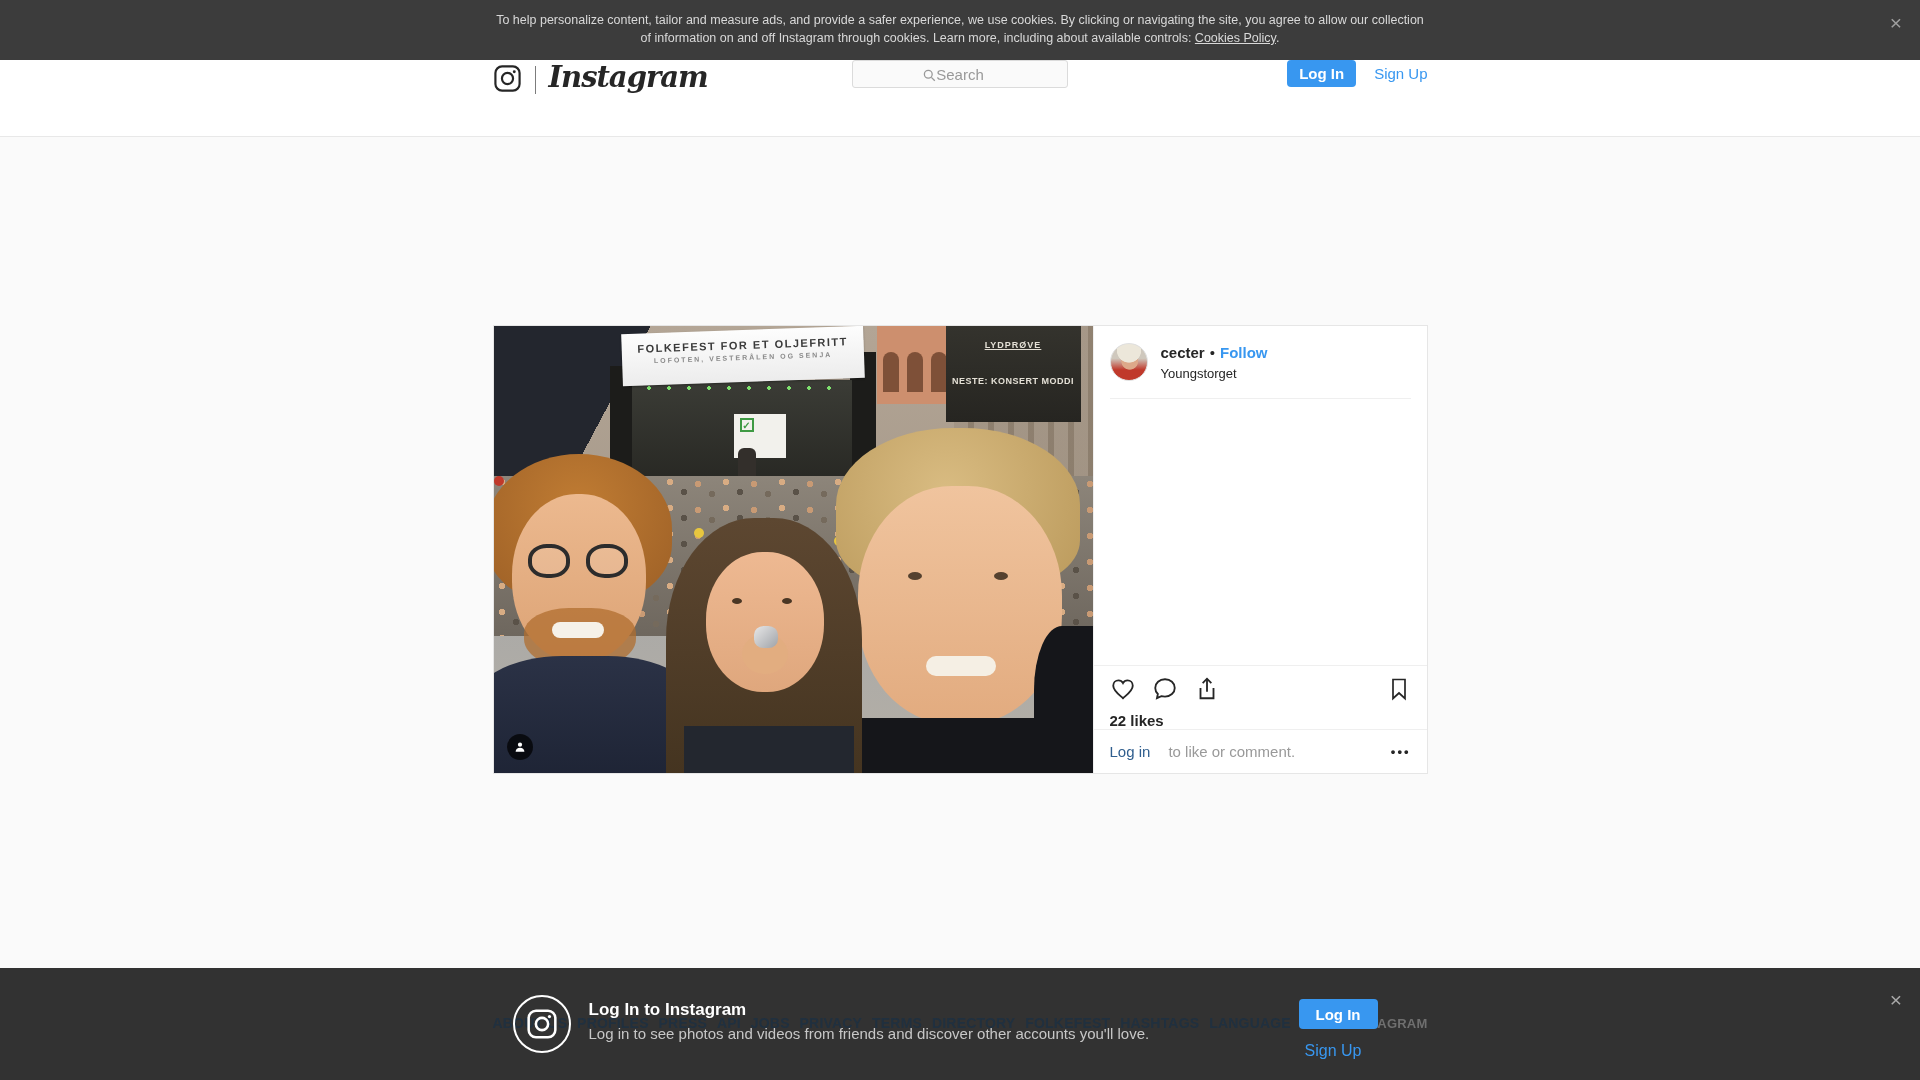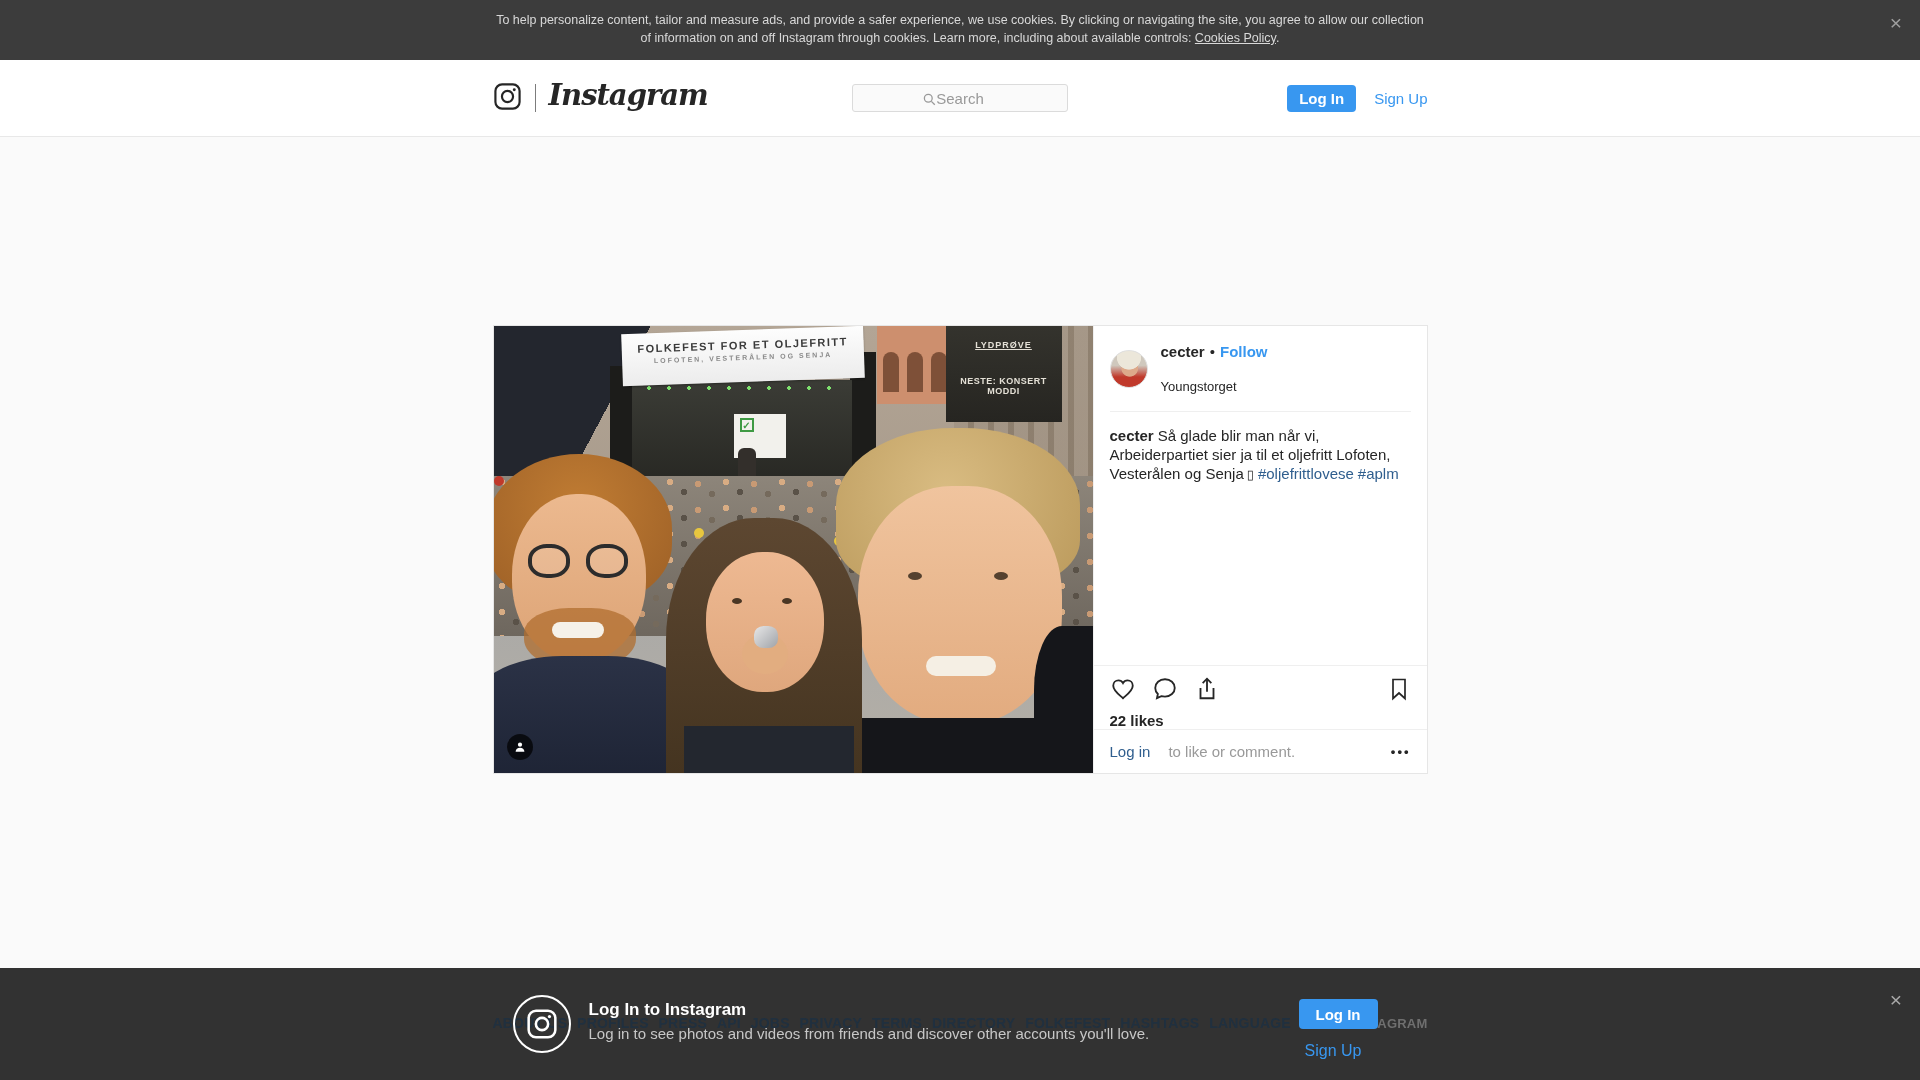--- a/index.html
+++ b/index.html
@@ -8,21 +8,21 @@
   .container { width:935px; margin:0 auto; position:relative; }
 
   
   .cookie-banner { height:60px; background:#3c3c3c; position:relative; }
   .cookie-inner { width:940px; margin:0 auto; padding-top:11px; font-size:12.5px; line-height:18px; color:#d9d9d9;text-align:center; }
   .cookie-inner a { color:#d9d9d9; text-decoration:underline; cursor:pointer; }
   .cookie-close { position:absolute; right:18px; top:12px; color:#9f9f9f; font-size:21px; line-height:21px; cursor:pointer; font-weight:400; }
 
   
   .header { height:77px; background:#fff; border-bottom:1px solid rgba(0,0,0,0.09); }
-  .header .container { height:100%; display:flex; align-items:center; }
+  .header .container { height:100%; display:flex; align-items:flex-start; }
   .brand { display:flex; align-items:center; gap:13px; }
   .brand-divider { width:1px; height:28px; background:#7c7c7c; }
   .wordmark { font-family:"DejaVu Serif", serif; font-style:italic; font-weight:600; font-size:29px; color:#262626; letter-spacing:-1px; padding-bottom:6px; }
   .search-box { position:absolute; left:50%; transform:translateX(-50%); width:216px; height:28px; background:#fafafa; border:1px solid #dbdbdb; border-radius:3px; }
   .search-box input { width:100%; height:100%; border:0; background:transparent; text-align:center; font-size:15px; color:#262626; outline:none; font-family:"Liberation Sans", sans-serif; }
   .search-box input::placeholder { color:#999; }
   .search-glass { position:absolute; left:50%; margin-left:-37px; top:7px; pointer-events:none; }
   .header-actions { margin-left:auto; display:flex; align-items:center; gap:18px; }
   .btn-blue { background:#3897f0; color:#fff; font-weight:700; font-size:15px; border:none; border-radius:4px; padding:5px 12px; cursor:pointer; font-family:"Liberation Sans", sans-serif; }
   .link-blue { color:#3897f0; font-weight:400; font-size:15px; cursor:pointer; text-decoration:none; }
@@ -31,21 +31,21 @@
   .post-card { margin-top:188px; width:935px; height:449px; background:#fff; border:1px solid #e6e6e6; display:flex; }
   .photo { width:599px; height:447px; position:relative; overflow:hidden; background:linear-gradient(#9aa0a8,#b4afa6); flex:none; cursor:pointer; }
   .panel { flex:1; position:relative; border-left:1px solid #efefef; background:#fff; }
 
   
   .ph { position:absolute; }
   .bldg-band { left:0; top:0; width:599px; height:185px; background:linear-gradient(#b3a595,#a89b8c); }
   .bldg-windows { left:460px; top:0; width:139px; height:175px; background:repeating-linear-gradient(90deg,#9b8d7d 0 14px,#746553 14px 20px); opacity:.55; }
   .arch-bldg { left:383px; top:0; width:78px; height:78px; background:#cd8f6e; }
   .arch { top:26px; width:16px; height:40px; background:#7e5038; border-radius:8px 8px 0 0; }
-  .chalkboard { left:452px; top:0; width:116px; height:96px; background:linear-gradient(#34332d,#262521); color:#e4e0d6; text-align:center; padding-top:14px; }
+  .chalkboard { left:452px; top:0; width:135px; height:96px; background:linear-gradient(#34332d,#262521); color:#e4e0d6; text-align:center; padding-top:14px; }
   .chalk1 { font-size:9px; letter-spacing:1px; text-decoration:underline; font-weight:700; }
   .chalk2 { font-size:9px; letter-spacing:.5px; font-weight:700; margin-top:26px; }
   .awning { left:0; top:0; width:210px; height:150px; background:linear-gradient(118deg,#23262e 54%,transparent 54%); }
   .stage-banner { left:128px; top:4px; width:242px; height:52px; background:linear-gradient(#fdfdfd,#ececec); transform:rotate(-2deg); text-align:center; padding-top:9px; box-shadow:0 1px 2px rgba(0,0,0,.3); }
   .banner-l1 { font-size:11px; font-weight:700; letter-spacing:1.5px; color:#3a3a3a; }
   .banner-l2 { font-size:7px; letter-spacing:2px; color:#8a8a8a; margin-top:3px; font-weight:700; }
   .stage-box { left:138px; top:54px; width:220px; height:132px; background:linear-gradient(#3b3c36,#22221e); }
   .stage-lights { left:146px; top:58px; width:204px; height:8px; background:radial-gradient(circle 3px at 9px 4px,#7ee06e 55%,transparent 60%); background-size:20px 8px; }
   .stage-sign { left:240px; top:88px; width:52px; height:44px; background:#f2f1ec; }
   .stage-check { left:246px; top:92px; width:14px; height:14px; border:2px solid #3f9a43; color:#3f9a43; font-size:10px; line-height:12px; text-align:center; font-weight:700; }
@@ -91,21 +91,21 @@
   .panel-head { display:flex; align-items:center; padding:17px 16px; }
   .avatar { width:38px; height:38px; border-radius:50%; flex:none;
     background:radial-gradient(circle at 50% 18%, #ece7da 0 34%, transparent 36%),
                radial-gradient(circle at 52% 48%, #dda98a 0 30%, transparent 33%),
                linear-gradient(#cfc8bd 40%, #c0392b 72%); border:1px solid #e0e0e0; }
   .head-text { margin-left:13px; }
   .head-line1 { font-size:15px; display:flex; align-items:center; gap:5px; }
   .uname { font-weight:700; color:#262626; text-decoration:none; cursor:pointer; }
   .dot-sep { color:#262626; }
   .follow { color:#3897f0; font-weight:700; text-decoration:none; cursor:pointer; }
-  .location { font-size:13px; color:#262626; margin-top:19px; cursor:pointer; }
+  .location { font-size:13px; color:#262626; margin-top:5px; cursor:pointer; }
   .hr { border-bottom:1px solid #efefef; margin:0 16px; }
   .caption { padding:14px 16px; font-size:15px; line-height:19px; color:#262626; }
   .caption .uname { margin-right:4px; }
   .cap-link { color:#2f5e8e; text-decoration:none; cursor:pointer; margin-left:4px; }
   .tofu { font-size:13px; margin-left:3px; }
   .panel-bottom { position:absolute; bottom:0; left:0; right:0; }
   .icon-row { display:flex; align-items:center; gap:16px; padding:10px 16px 2px; border-top:1px solid #efefef; }
   .icon-row .spacer { flex:1; }
   .act-icon { cursor:pointer; display:block; }
   .likes { padding:4px 16px 0; font-size:15px; font-weight:700; }
@@ -227,23 +227,20 @@
         <div class="head-text">
           <div class="head-line1">
             <a class="uname">cecter</a>
             <span class="dot-sep">•</span>
             <a class="follow">Follow</a>
           </div>
           <div class="location">Youngstorget</div>
         </div>
       </div>
       <div class="hr"></div>
-      <div class="caption">
-        <a class="uname">cecter</a><span>Så glade blir man når vi, Arbeiderpartiet sier ja til et oljefritt Lofoten, Vesterålen og Senja</span><span class="tofu">▯</span><a class="cap-link">#oljefrittlovese</a><a class="cap-link">#aplm</a>
-      </div>
 
       <div class="panel-bottom">
         <div class="icon-row">
           <span class="act-icon">
             <svg width="26" height="26" viewBox="0 0 24 24" fill="none" stroke="#262626" stroke-width="1.7">
               <path d="M12 20.5 C8.6 17.4 3 13.6 3 9 C3 6.2 5.1 4 7.8 4 C9.6 4 11.2 5 12 6.5 C12.8 5 14.4 4 16.2 4 C18.9 4 21 6.2 21 9 C21 13.6 15.4 17.4 12 20.5 Z"></path>
             </svg>
           </span>
           <span class="act-icon">
             <svg width="26" height="26" viewBox="0 0 24 24" fill="none" stroke="#262626" stroke-width="1.7">

